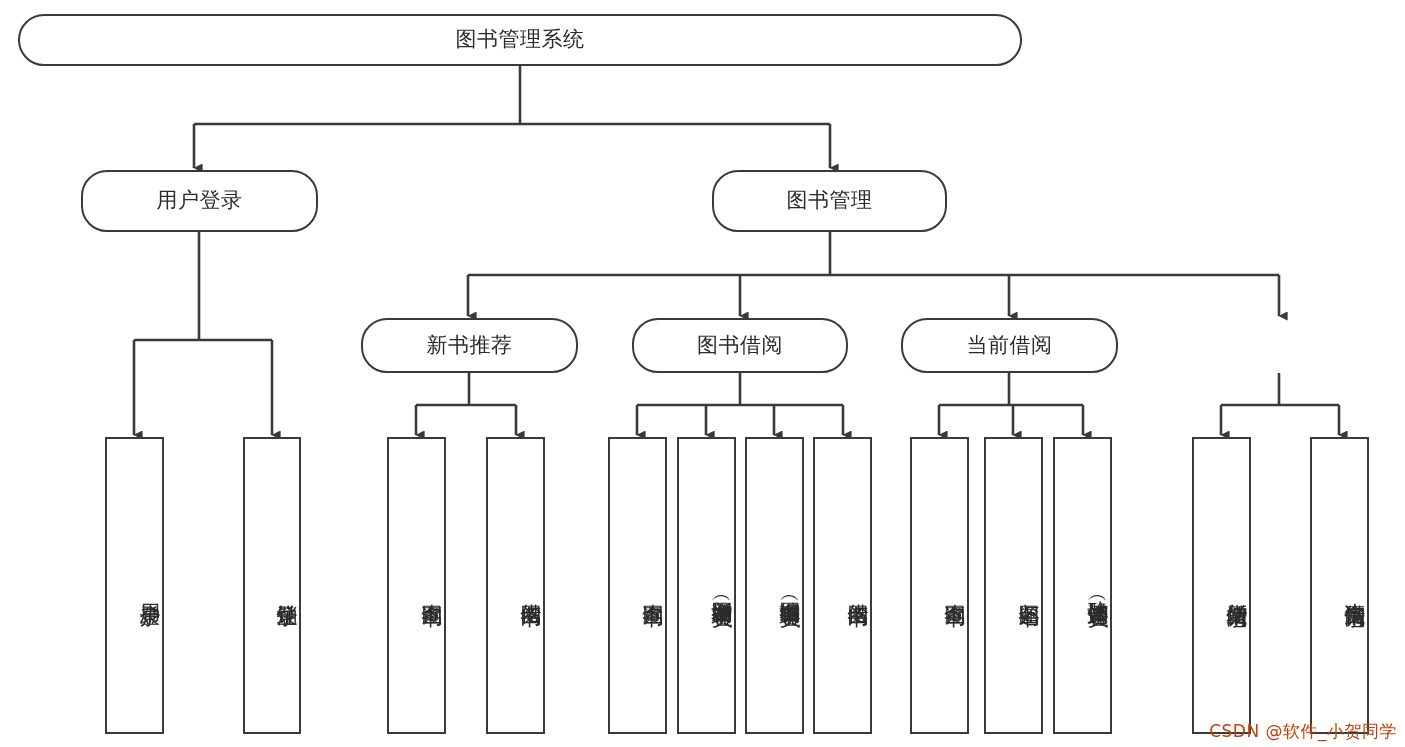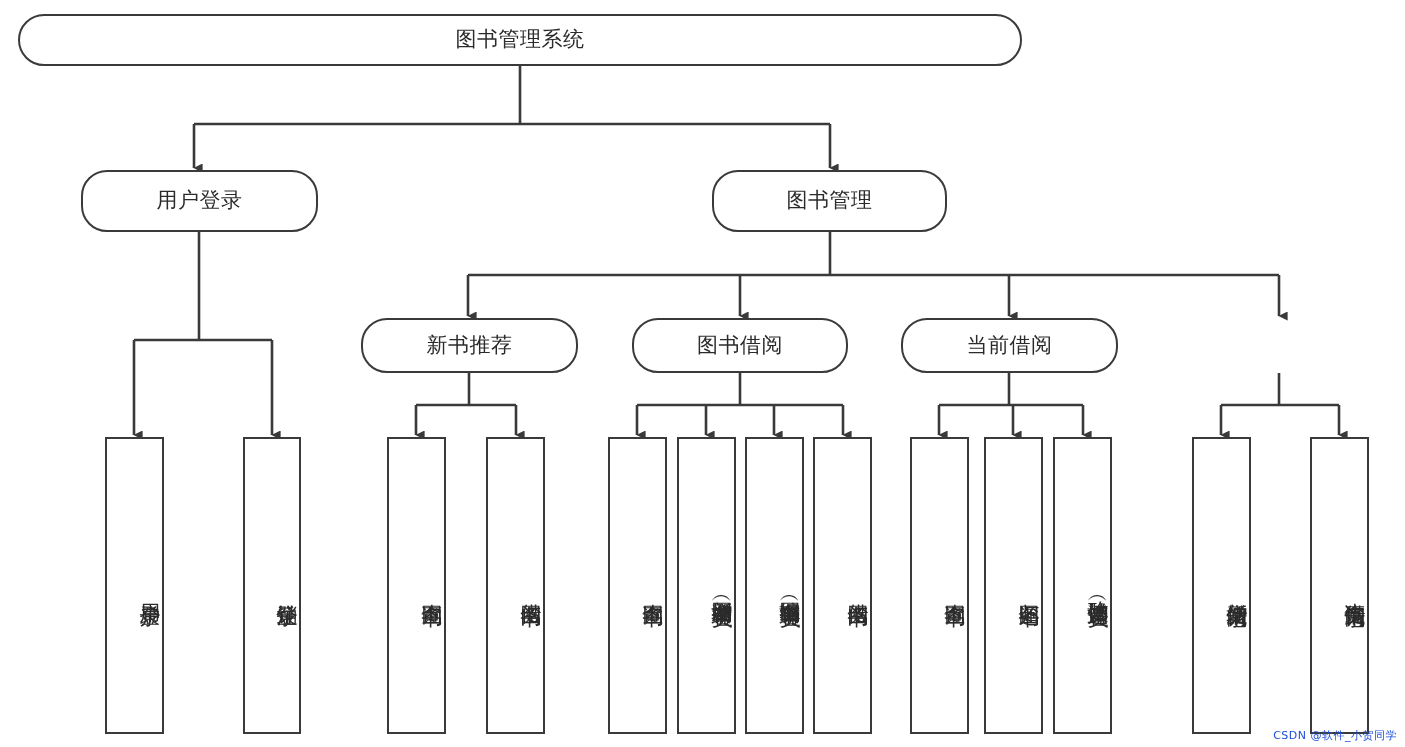--- a/index.html
+++ b/index.html
@@ -57,22 +57,22 @@
     overflow: hidden;
   }
   .node-v .vtext {
     writing-mode: vertical-rl;
     text-orientation: upright;
   }
   .watermark {
     position: absolute;
     right: 8px;
     bottom: 4px;
-    font-size: 11px;
-    color: #1d4ed8;
+    font-size: 17px;
+    color: #c2410c;
     letter-spacing: 0.5px;
     white-space: nowrap;
     user-select: none;
   }
 </style>
 </head>
 <body>
 
 <div id="canvas">
 

